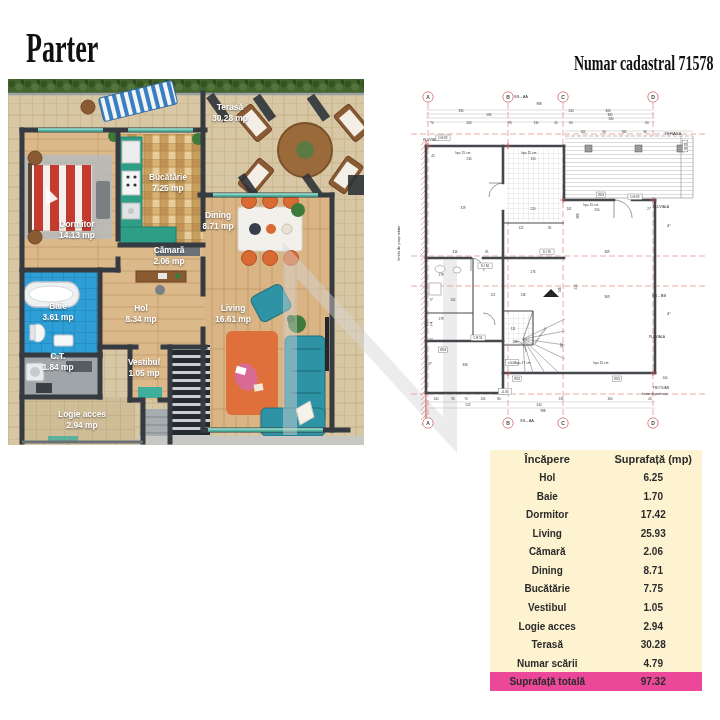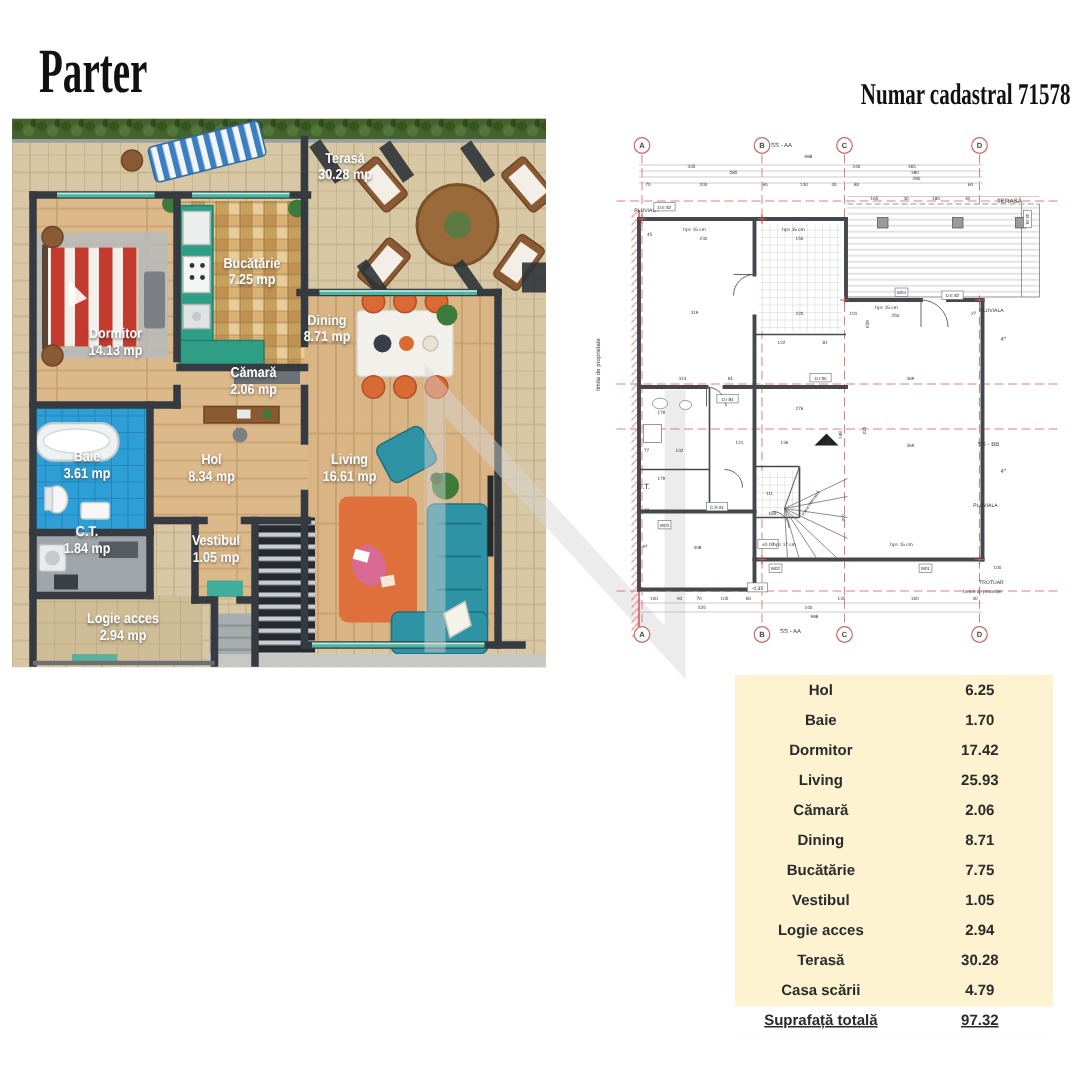--- a/index.html
+++ b/index.html
@@ -513,20 +513,24 @@
         <text x="217" y="317" font-size="3.1" fill="#3a3a3a" text-anchor="middle" font-family="&quot;Liberation Sans&quot;,sans-serif">300</text>
         <text x="257" y="317" font-size="3.1" fill="#3a3a3a" text-anchor="middle" font-family="&quot;Liberation Sans&quot;,sans-serif">40</text>
         <text x="75" y="323" font-size="3.1" fill="#3a3a3a" text-anchor="middle" font-family="&quot;Liberation Sans&quot;,sans-serif">525</text>
         <text x="146" y="323" font-size="3.1" fill="#3a3a3a" text-anchor="middle" font-family="&quot;Liberation Sans&quot;,sans-serif">240</text>
         <text x="150" y="329" font-size="3.1" fill="#3a3a3a" text-anchor="middle" font-family="&quot;Liberation Sans&quot;,sans-serif">988</text>
       </g>
 </svg>
 </div>
 
 <div class="abs" id="area-table" style="background: rgb(253, 243, 208);">
+    <div class="tr head">
+      <span class="c1">Încăpere</span>
+      <span class="c2">Suprafață (mp)</span>
+    </div>
     <div class="tr">
       <span class="c1">Hol</span>
       <span class="c2">6.25</span>
     </div>
     <div class="tr">
       <span class="c1">Baie</span>
       <span class="c2">1.70</span>
     </div>
     <div class="tr">
       <span class="c1">Dormitor</span>
@@ -554,20 +558,20 @@
     </div>
     <div class="tr">
       <span class="c1">Logie acces</span>
       <span class="c2">2.94</span>
     </div>
     <div class="tr">
       <span class="c1">Terasă</span>
       <span class="c2">30.28</span>
     </div>
     <div class="tr">
-      <span class="c1">Casa scării</span>
+      <span class="c1">Numar scării</span>
       <span class="c2">4.79</span>
     </div>
-    <div class="tr" style="background: #ffffff; text-decoration: underline;">
+    <div class="tr" style="background: #ec4899;">
       <span class="c1">Suprafață totală</span>
       <span class="c2">97.32</span>
     </div>
   </div>
 
 </body></html>

